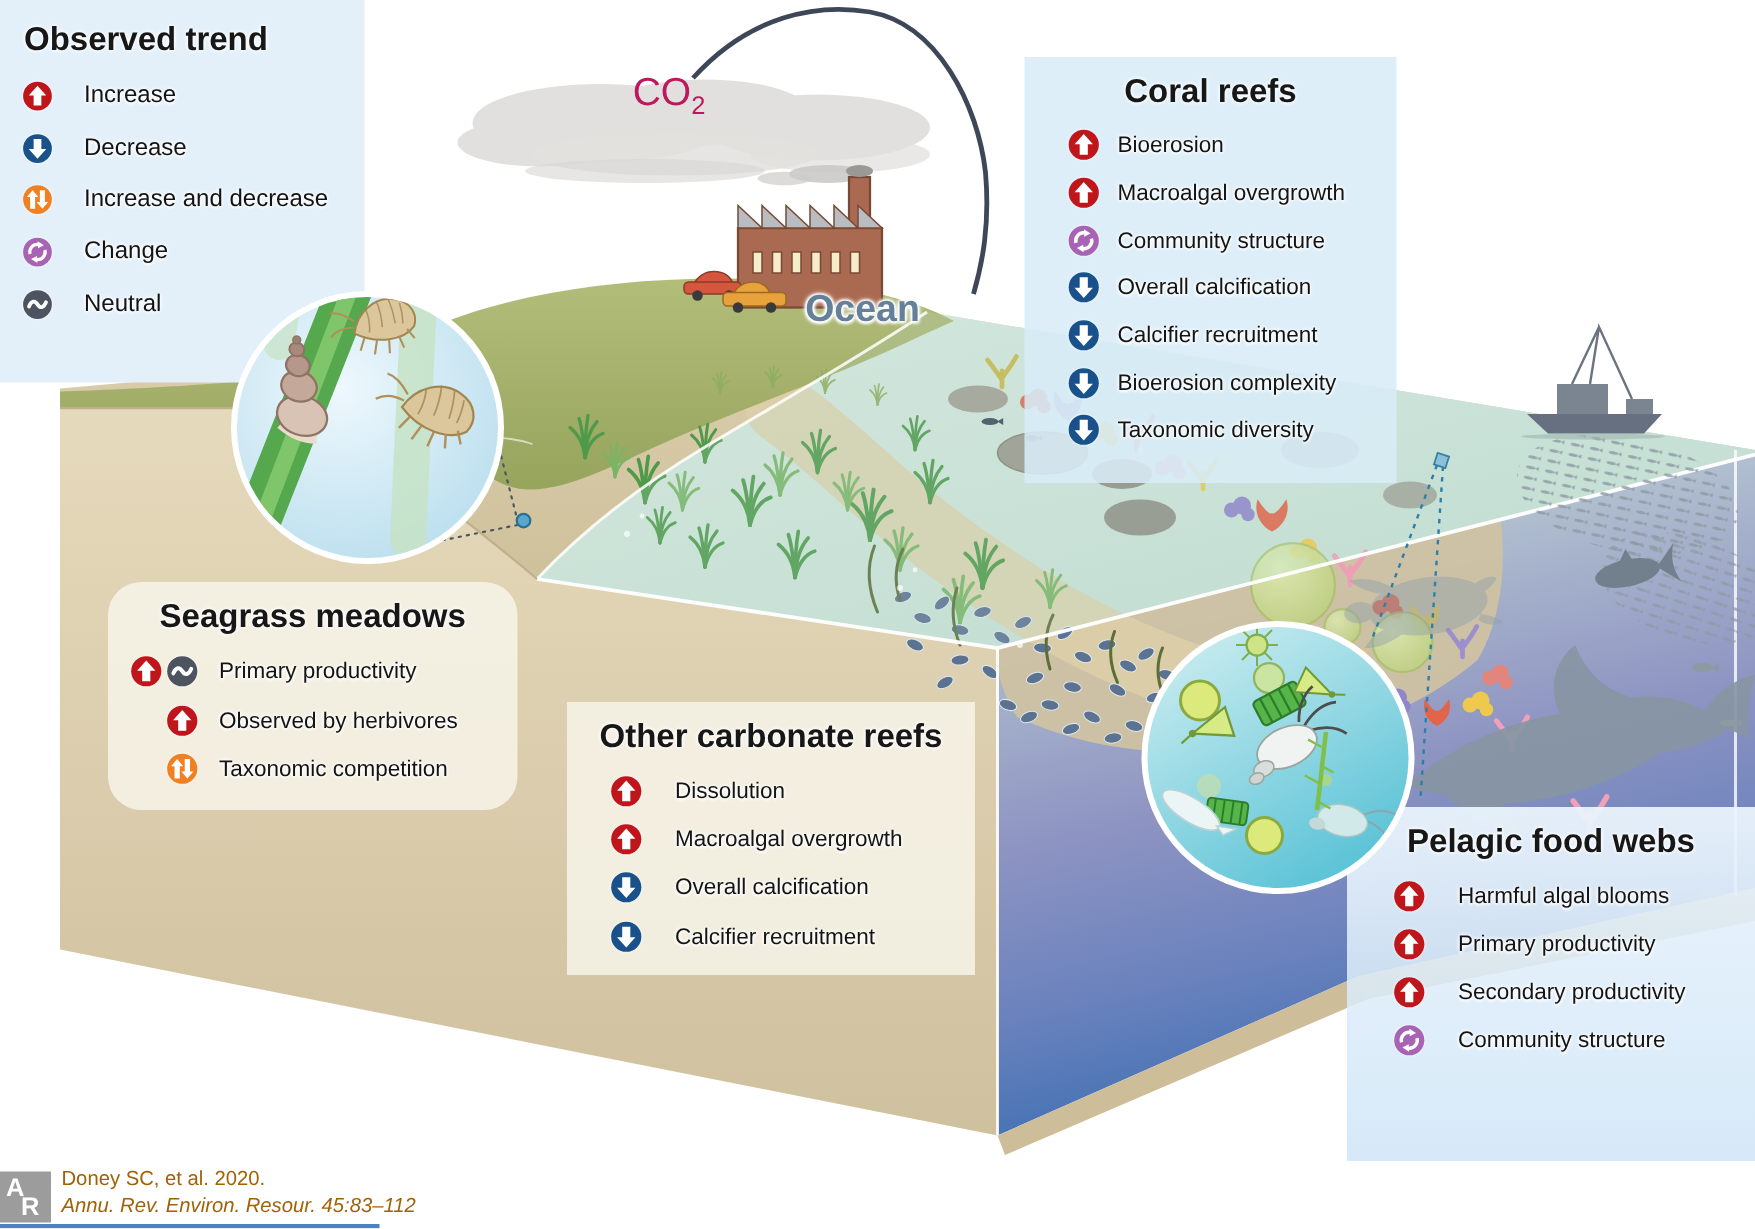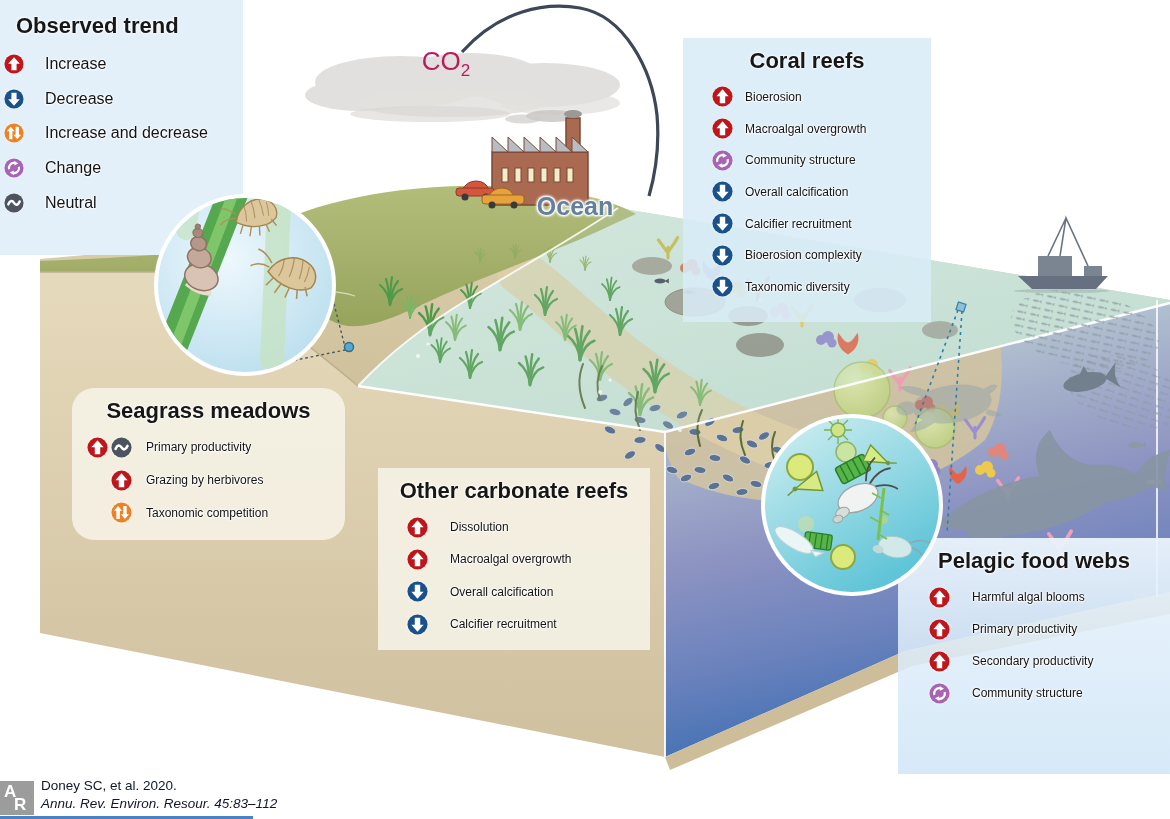--- a/index.html
+++ b/index.html
@@ -13,40 +13,40 @@
   .coral{left:683px;top:38px;width:248px;height:284px;background:rgba(216,236,247,.88);}
   .seagrass{left:72px;top:388px;width:273px;height:152px;background:rgba(245,242,230,.9);border-radius:22px;}
   .other{left:378px;top:468px;width:272px;height:182px;background:rgba(245,242,230,.9);}
   .pelagic{left:898px;top:538px;width:272px;height:236px;
            background:linear-gradient(180deg,rgba(234,244,252,.95),rgba(203,227,246,.78));}
   .ptitle{text-align:center;font-weight:700;color:#171717;font-size:22px;padding:10px 0 7px 0;
           text-shadow:0 0 3px #fff,0 0 3px #fff;}
   .legend .ptitle{text-align:left;padding:13px 0 8px 16px;font-size:22px;}
   .prow{display:flex;align-items:center;}
   .coral .prow{height:31.7px;padding-left:29px;}
-  .legend .prow{height:34.6px;padding-left:4px;}
+  .legend .prow{height:34.6px;padding-left:15px;}
   .seagrass .prow{height:32.7px;padding-left:14px;}
   .other .prow{height:32.3px;padding-left:29px;}
   .pelagic .prow{height:32px;padding-left:31px;}
   .ics{display:inline-flex;gap:3px;justify-content:flex-end;align-items:center;}
   .seagrass .ics{min-width:46px;}
   .ticon{width:21px;height:21px;filter:drop-shadow(0 0 1px rgba(255,255,255,.9));flex:none;}
   .legend .ticon{width:20px;height:20px;}
-  .plabel{color:#141414;font-size:12px;margin-left:12px;white-space:nowrap;
+  .plabel{color:#141414;font-size:15px;margin-left:12px;white-space:nowrap;
           text-shadow:0 0 3px #fff,0 0 3px #fff,0 1px 2px #fff;}
   .legend .plabel{font-size:16px;margin-left:21px;}
   .seagrass .plabel{margin-left:14px;}
   .other .plabel,.pelagic .plabel{margin-left:22px;}
   .co2{position:absolute;left:400px;top:46px;width:92px;text-align:center;z-index:2;
        font-size:26px;color:#be185d;}
   .co2 sub{font-size:17px;}
   .oalabel{position:absolute;left:465px;top:192px;width:220px;text-align:center;z-index:2;
        font-size:25px;font-weight:700;color:#64809b;line-height:1.12;
        text-shadow:-1px -1px 2px #fff,1px -1px 2px #fff,-1px 1px 2px #fff,1px 1px 2px #fff,0 0 4px #fff;}
-  .cite{position:absolute;left:41px;top:777px;z-index:2;font-size:13.5px;color:#0f172a;line-height:1.3;}
+  .cite{position:absolute;left:41px;top:777px;z-index:2;font-size:13.5px;color:#a16207;line-height:1.3;}
   .cite .l2{font-style:italic;}
   .arlogo{position:absolute;left:0;top:781px;width:34px;height:34px;background:#9c9c9c;z-index:2;}
   .arlogo span{position:absolute;color:#fff;font-weight:700;font-size:17px;line-height:1;}
   .arlogo .a{left:4px;top:2px;}
   .arlogo .r{left:14px;top:15px;}
   .bline{position:absolute;left:0;top:816px;width:253px;height:3px;background:#4a82c3;z-index:2;}
 </style>
 </head>
 <body>
 
@@ -477,21 +477,21 @@
           </svg>
         </span>
         <span class="plabel">Primary productivity</span>
       </div>
   <div class="prow">
         <span class="ics">
           <svg class="ticon" viewBox="0 0 24 24">
             <use href="#ic-increase"></use>
           </svg>
         </span>
-        <span class="plabel">Grazing by herbivores</span>
+        <span class="plabel">Observed by herbivores</span>
       </div>
   <div class="prow">
         <span class="ics">
           <svg class="ticon" viewBox="0 0 24 24">
             <use href="#ic-increase-decrease"></use>
           </svg>
         </span>
         <span class="plabel">Taxonomic competition</span>
       </div>
 </div>

